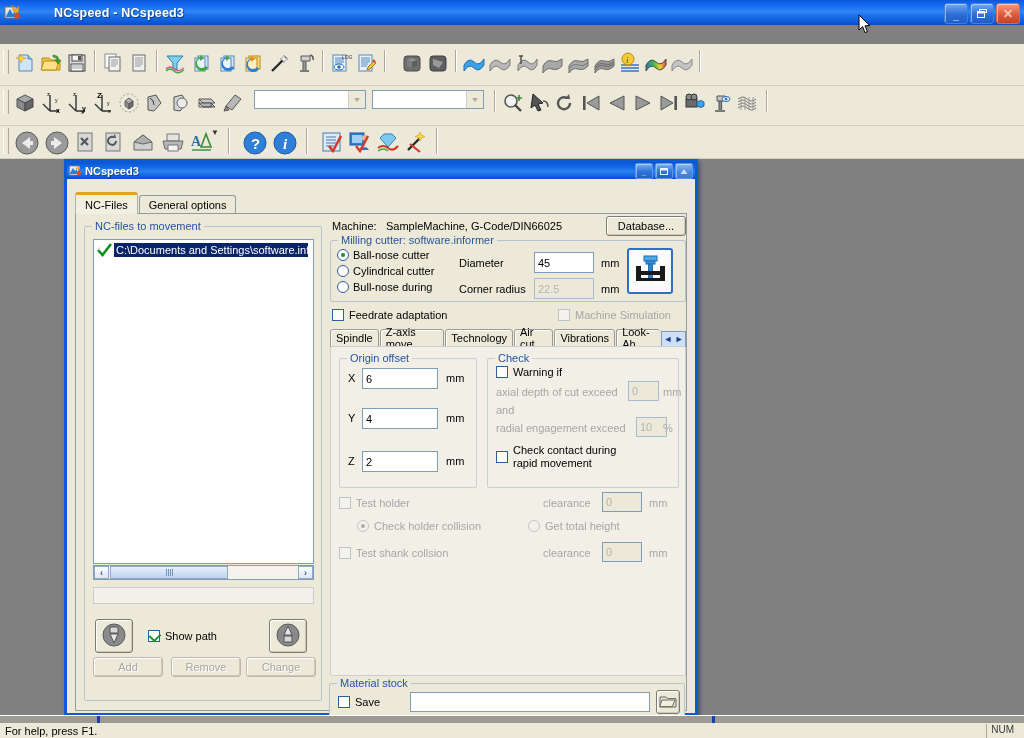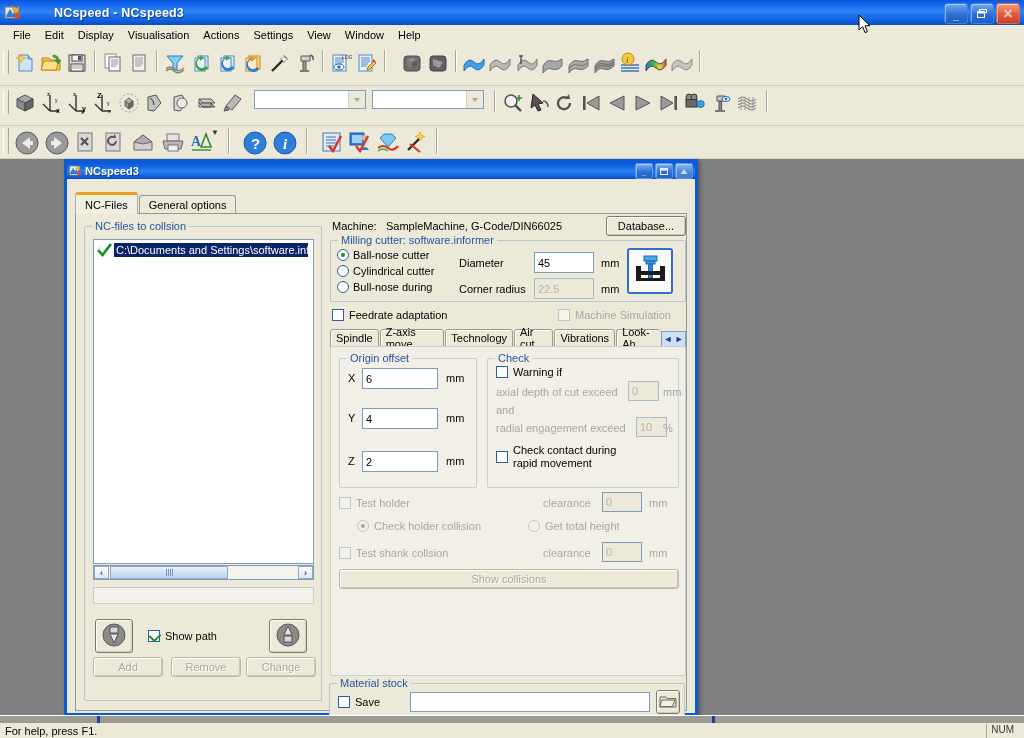--- a/index.html
+++ b/index.html
@@ -178,31 +178,20 @@
       <span class="tb-btn close">
         <span>
           <svg width="10" height="9" viewBox="0 0 10 9">
             <path d="M1.5 1 L8.5 8 M8.5 1 L1.5 8" stroke="#f2c4b6" stroke-width="1.8"></path>
           </svg>
         </span>
       </span>
     </span>
   </div>
 
-  <div class="menubar">
-    <span class="mi">File</span>
-    <span class="mi">Edit</span>
-    <span class="mi">Display</span>
-    <span class="mi">Visualisation</span>
-    <span class="mi">Actions</span>
-    <span class="mi">Settings</span>
-    <span class="mi">View</span>
-    <span class="mi">Window</span>
-    <span class="mi">Help</span>
-  </div>
 
   <div class="tbar" style="top:44px;height:42px;">
     <div class="tbar-inner" style="padding-top:6px;align-items:flex-start;">
       <span class="grip"></span>
 
       <span class="tbtn">
         <svg width="22" height="22" viewBox="0 0 22 22">
           <path d="M5 3 h9 l4 4 v12 H5 Z" fill="#cfe4f7" stroke="#5588bb"></path>
           <path d="M14 3 v4 h4" fill="#9cc4e4" stroke="#5588bb"></path>
           <path d="M7 2 l1.4 3.2 L12 6 l-3.2 1.4 L7 11 l-1.4-3.6 L2 6 l3.6-0.8 Z" fill="#ffd34d" stroke="#d79a10" stroke-width=".6"></path>
@@ -685,21 +674,21 @@
             <span>NC-Files</span>
           </span>
           <span class="tab">
             <span>General options</span>
           </span>
         </div>
 
         <div class="tabpage">
 
           <div class="gb" style="left:8px;top:12px;width:238px;height:475px;">
-            <span class="gbl">NC-files to collsion</span>
+            <span class="gbl">NC-files to movement</span>
 
             <div class="listbox" style="left:8px;top:12px;width:221px;height:325px;">
               <div class="lrow">
                 <span class="chk">
                   <svg width="15" height="14" viewBox="0 0 15 14">
                     <path d="M1 7 L5.5 12 L14 1" stroke="#0f8f20" stroke-width="2.6" fill="none"></path>
                     <path d="M1 6 L3 5" stroke="#d8d8d8" stroke-width="2" fill="none"></path>
                   </svg>
                 </span>
                 <span class="sel" style="width:190px;">C:\Documents and Settings\software.info</span>
@@ -894,23 +883,20 @@
             <span class="lbl dim" style="left:214px;top:173px;">Get total height</span>
 
             <span class="cbx dis" style="left:8px;top:200px;"></span>
             <span class="lbl dim" style="left:25px;top:200px;">Test shank collsion</span>
             <span class="lbl dim" style="left:212px;top:200px;">clearance</span>
             <div class="tfield dis" style="left:271px;top:195px;width:40px;height:20px;border-color:#7f9db9;">
               <span>0</span>
             </div>
             <span class="lbl dim" style="left:318px;top:200px;">mm</span>
 
-            <div class="btn dis" style="left:8px;top:222px;width:340px;height:20px;">
-              <span>Show collisions</span>
-            </div>
           </div>
 
           <div class="gb" style="left:254px;top:472px;width:356px;height:0px;border:none;"></div>
 
           <div class="gb" style="left:254px;top:470px;width:356px;height:0;border:none;"></div>
         </div>
 
         <div class="gb" style="left:262px;top:504px;width:356px;height:64px;background:#ece9d8;">
           <span class="gbl">Material stock</span>
 

